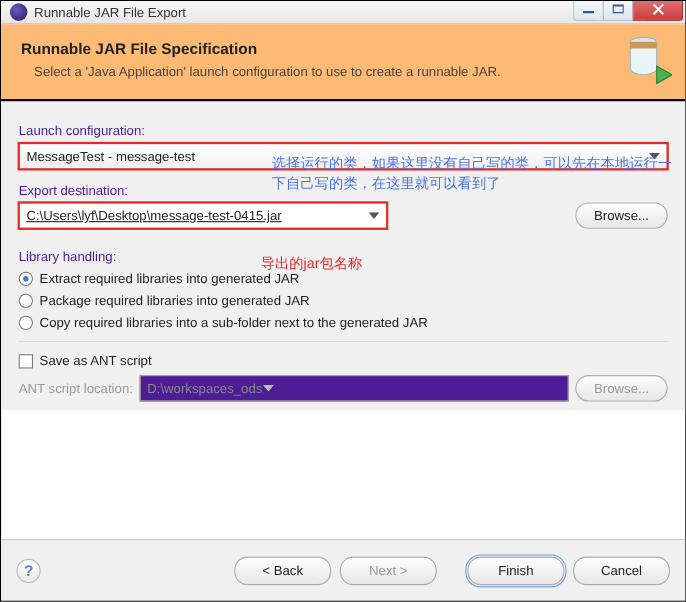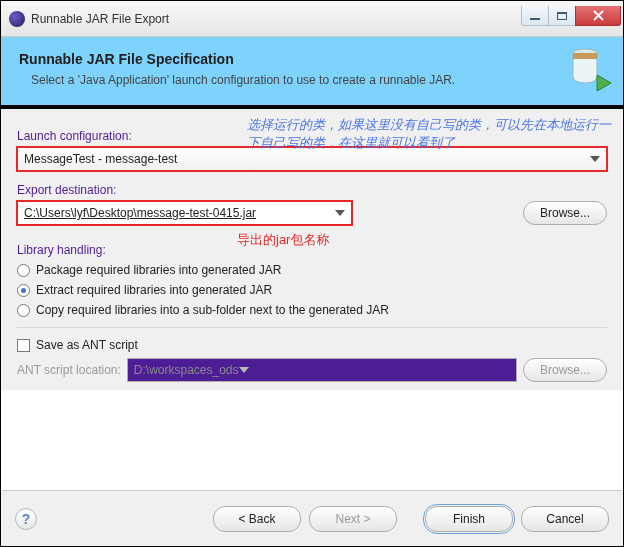--- a/index.html
+++ b/index.html
@@ -1,32 +1,32 @@
 <!DOCTYPE html>
 <html><head>
 <meta charset="utf-8">
 <style>
 * { box-sizing: border-box; font-family: "Segoe UI", Tahoma, sans-serif; font-size: 12px; }
 html, body { margin: 0; padding: 0; }
 body { background: #fff; width: 624px; height: 547px; overflow: hidden; border: 1px solid #000; position: relative; }
 
 
-.titlebar { height: 36px; background: linear-gradient(to bottom, #f7f7f7, #e6e6e6); border-bottom: 1px solid #c8c8c8; display: flex; align-items: center; padding: 0 2px 0 8px; }
+.titlebar { height: 21px; background: linear-gradient(to bottom, #f7f7f7, #e6e6e6); border-bottom: 1px solid #c8c8c8; display: flex; align-items: center; padding: 0 2px 0 8px; }
 .titlebar .eclipse-ico { width: 16px; height: 16px; border-radius: 50%; background: radial-gradient(circle at 35% 35%, #6a5acd, #2b1b4a); margin-right: 6px; flex: 0 0 auto; }
 .titlebar .title { flex: 1 1 auto; color: #333; }
 .win-btns { display: flex; height: 20px; margin-top: -5px; }
 .win-btn { width: 28px; height: 20px; border: 1px solid #b7c0c8; border-top: none; margin-left: -1px; display: flex; align-items: center; justify-content: center; background: linear-gradient(to bottom,#f4f8fb,#dce7ef); }
 .win-btn:first-child { border-bottom-left-radius: 3px; }
 .win-btn.close { width: 46px; background: linear-gradient(to bottom,#e57373,#c93c3c); border-color:#a83232; border-bottom-right-radius: 3px; color:#fff;}
 .min-line { width: 10px; height: 2px; background:#3a5a78; margin-top:6px;}
 .max-box { width: 10px; height: 8px; border:1px solid #3a5a78; border-top-width:2px;}
 .x-svg { stroke:#fff; stroke-width:1.8; }
 
 
-.banner { position: relative; background: #7dd3fc; padding: 14px 18px 18px 18px; border-bottom: 4px solid #000000; }
+.banner { position: relative; background: #fdba74; padding: 14px 18px 18px 18px; border-bottom: 2px solid #000000; }
 .banner h1 { margin: 0 0 6px 0; font-size: 14px; font-weight: bold; color: #222; }
 .banner .sub { color: #444; padding-left: 12px; }
 .jar-icon { position: absolute; right: 12px; top: 8px; }
 
 
 .content { background: #f0f0f0; padding: 14px 16px 8px 16px; }
 .label { color: #4c1d95; margin: 6px 0 4px 0; }
 .combo, .text-input {
   width: 100%; height: 24px; border: 1px solid #adadad; background: linear-gradient(to bottom,#fff,#f0f0f0);
   display: flex; align-items: center; padding: 0 6px; position: relative; color:#222;text-align:right;
@@ -111,28 +111,28 @@
       <svg class="chev" width="10" height="6">
           <polygon points="0,0 10,0 5,6" fill="#555"></polygon>
         </svg>
     </div>
     <div style="flex:1"></div>
     <div class="browse-btn">Browse...</div>
   </div>
 
   <div class="label" style="margin-top:18px">Library handling:</div>
   <div class="radio-row">
-    <div class="radio"></div>
-    <span>Package required libraries into generated JAR</span>
-  </div>
-  <div class="radio-row">
     <div class="radio checked">
         <div class="dot"></div>
       </div>
     <span>Extract required libraries into generated JAR</span>
+  </div>
+  <div class="radio-row">
+    <div class="radio"></div>
+    <span>Package required libraries into generated JAR</span>
   </div>
   <div class="radio-row">
     <div class="radio"></div>
     <span>Copy required libraries into a sub-folder next to the generated JAR</span>
   </div>
 
   <div class="sep"></div>
 
   <div class="check-row">
     <div class="checkbox"></div>
@@ -145,21 +145,21 @@
       <span>D:\workspaces_ods</span>
       <svg class="chev" width="10" height="6">
           <polygon points="0,0 10,0 5,6" fill="#bbb"></polygon>
         </svg>
     </div>
     <div class="browse-btn disabled">Browse...</div>
   </div>
 
 </div>
 
-<div class="annot" style="left:246px; top:115px; width:374px;font-style:italic;">选择运行的类，如果这里没有自己写的类，可以先在本地运行一下自己写的类，在这里就可以看到了</div>
+<div class="annot" style="left:246px; top:139px; width:374px;">选择运行的类，如果这里没有自己写的类，可以先在本地运行一下自己写的类，在这里就可以看到了</div>
 <div class="annot red" style="left:236px; top:230px;">导出的jar包名称</div>
 
 <div class="footer">
   <div class="help-ico">?</div>
   <div class="spacer"></div>
   <div class="nav-btn">&lt; Back</div>
   <div class="nav-btn disabled">Next &gt;</div>
   <div style="width:12px"></div>
   <div class="nav-btn primary">Finish</div>
   <div class="nav-btn">Cancel</div>

